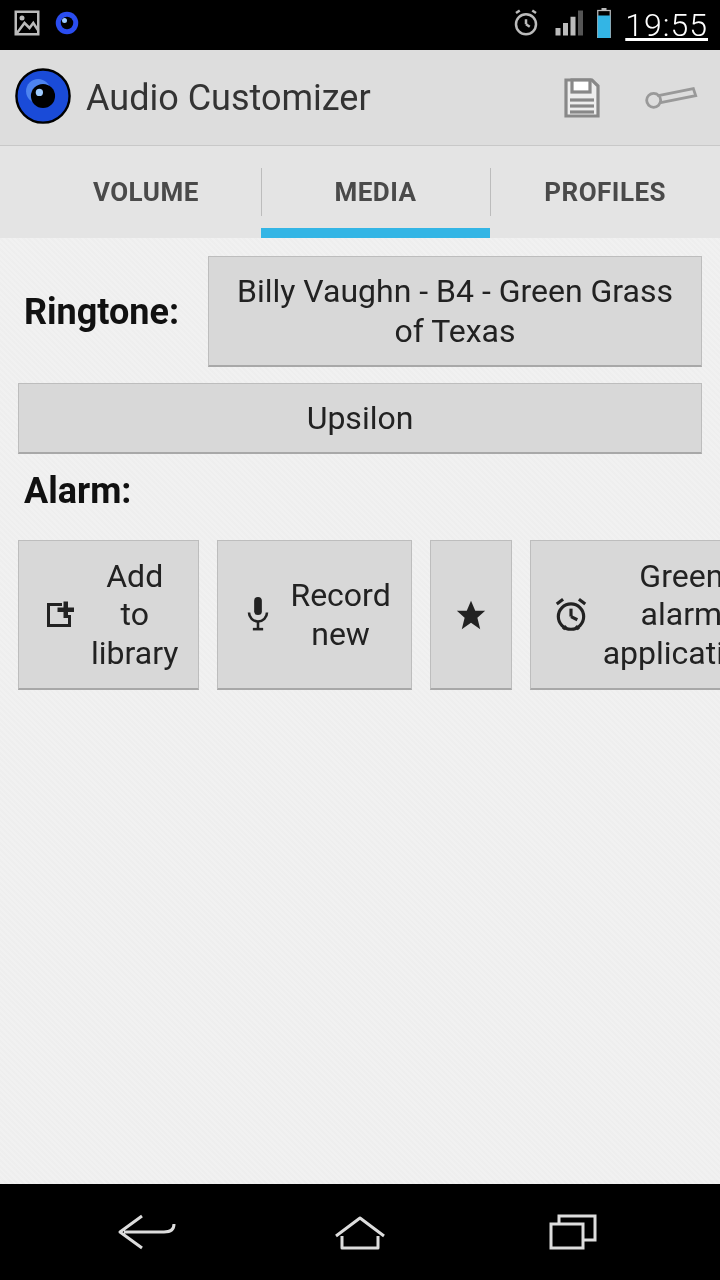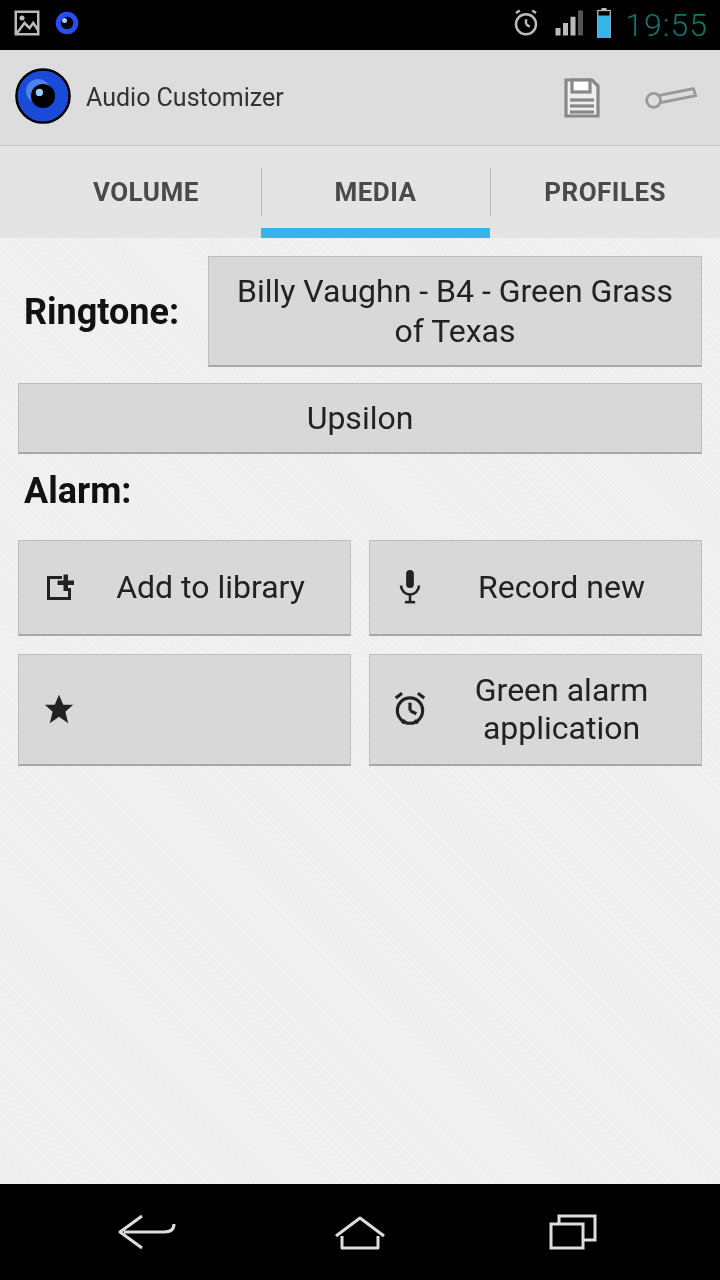--- a/index.html
+++ b/index.html
@@ -10,33 +10,33 @@
   .status-bar {
     height: 50px;
     background: #000;
     display: flex;
     align-items: center;
     padding: 0 12px;
     color: #fff;
   }
   .status-left { display: flex; gap: 10px; align-items: center; }
   .status-right { margin-left: auto; display: flex; gap: 12px; align-items: center; }
-  .status-time { color: #0f766e; font-size: 32px; font-weight: 300; letter-spacing: 1px; }
+  .status-time { color: #ffffff; font-size: 32px; font-weight: 300; letter-spacing: 1px; text-decoration: underline; }
 
   
   .action-bar {
     height: 96px;
     background: #dddddd;
     border-bottom: 1px solid #c8c8c8;
     display: flex;
     align-items: center;
     padding: 0 18px 0 14px;
   }
   .action-bar .app-title {
-    font-size: 25px;
+    font-size: 36px;
     color: #333;
     margin-left: 14px;
     font-weight: 400;
   }
   .action-bar .spacer { flex: 1; }
   .action-icon { width: 64px; height: 64px; display: flex; align-items: center; justify-content: center; margin-left: 24px; }
 
   
   .tabs {
     height: 92px;
@@ -103,21 +103,21 @@
     justify-content: center;
     font-size: 32px;
     color: #222;
     padding: 14px 20px;
     text-align: center;
     line-height: 1.25;
   }
 
   .btn-grid {
     display: grid;
-    grid-template-columns: 1fr 1fr;
+    grid-template-columns: 1fr 1fr 1fr 1fr;
     gap: 18px;
     margin-top: 28px;
   }
   .grid-btn {
     background: #d8d8d8;
     border: 1px solid #bdbdbd;
     border-bottom: 2px solid #a8a8a8;
     display: flex;
     align-items: center;
     padding: 16px 14px;

